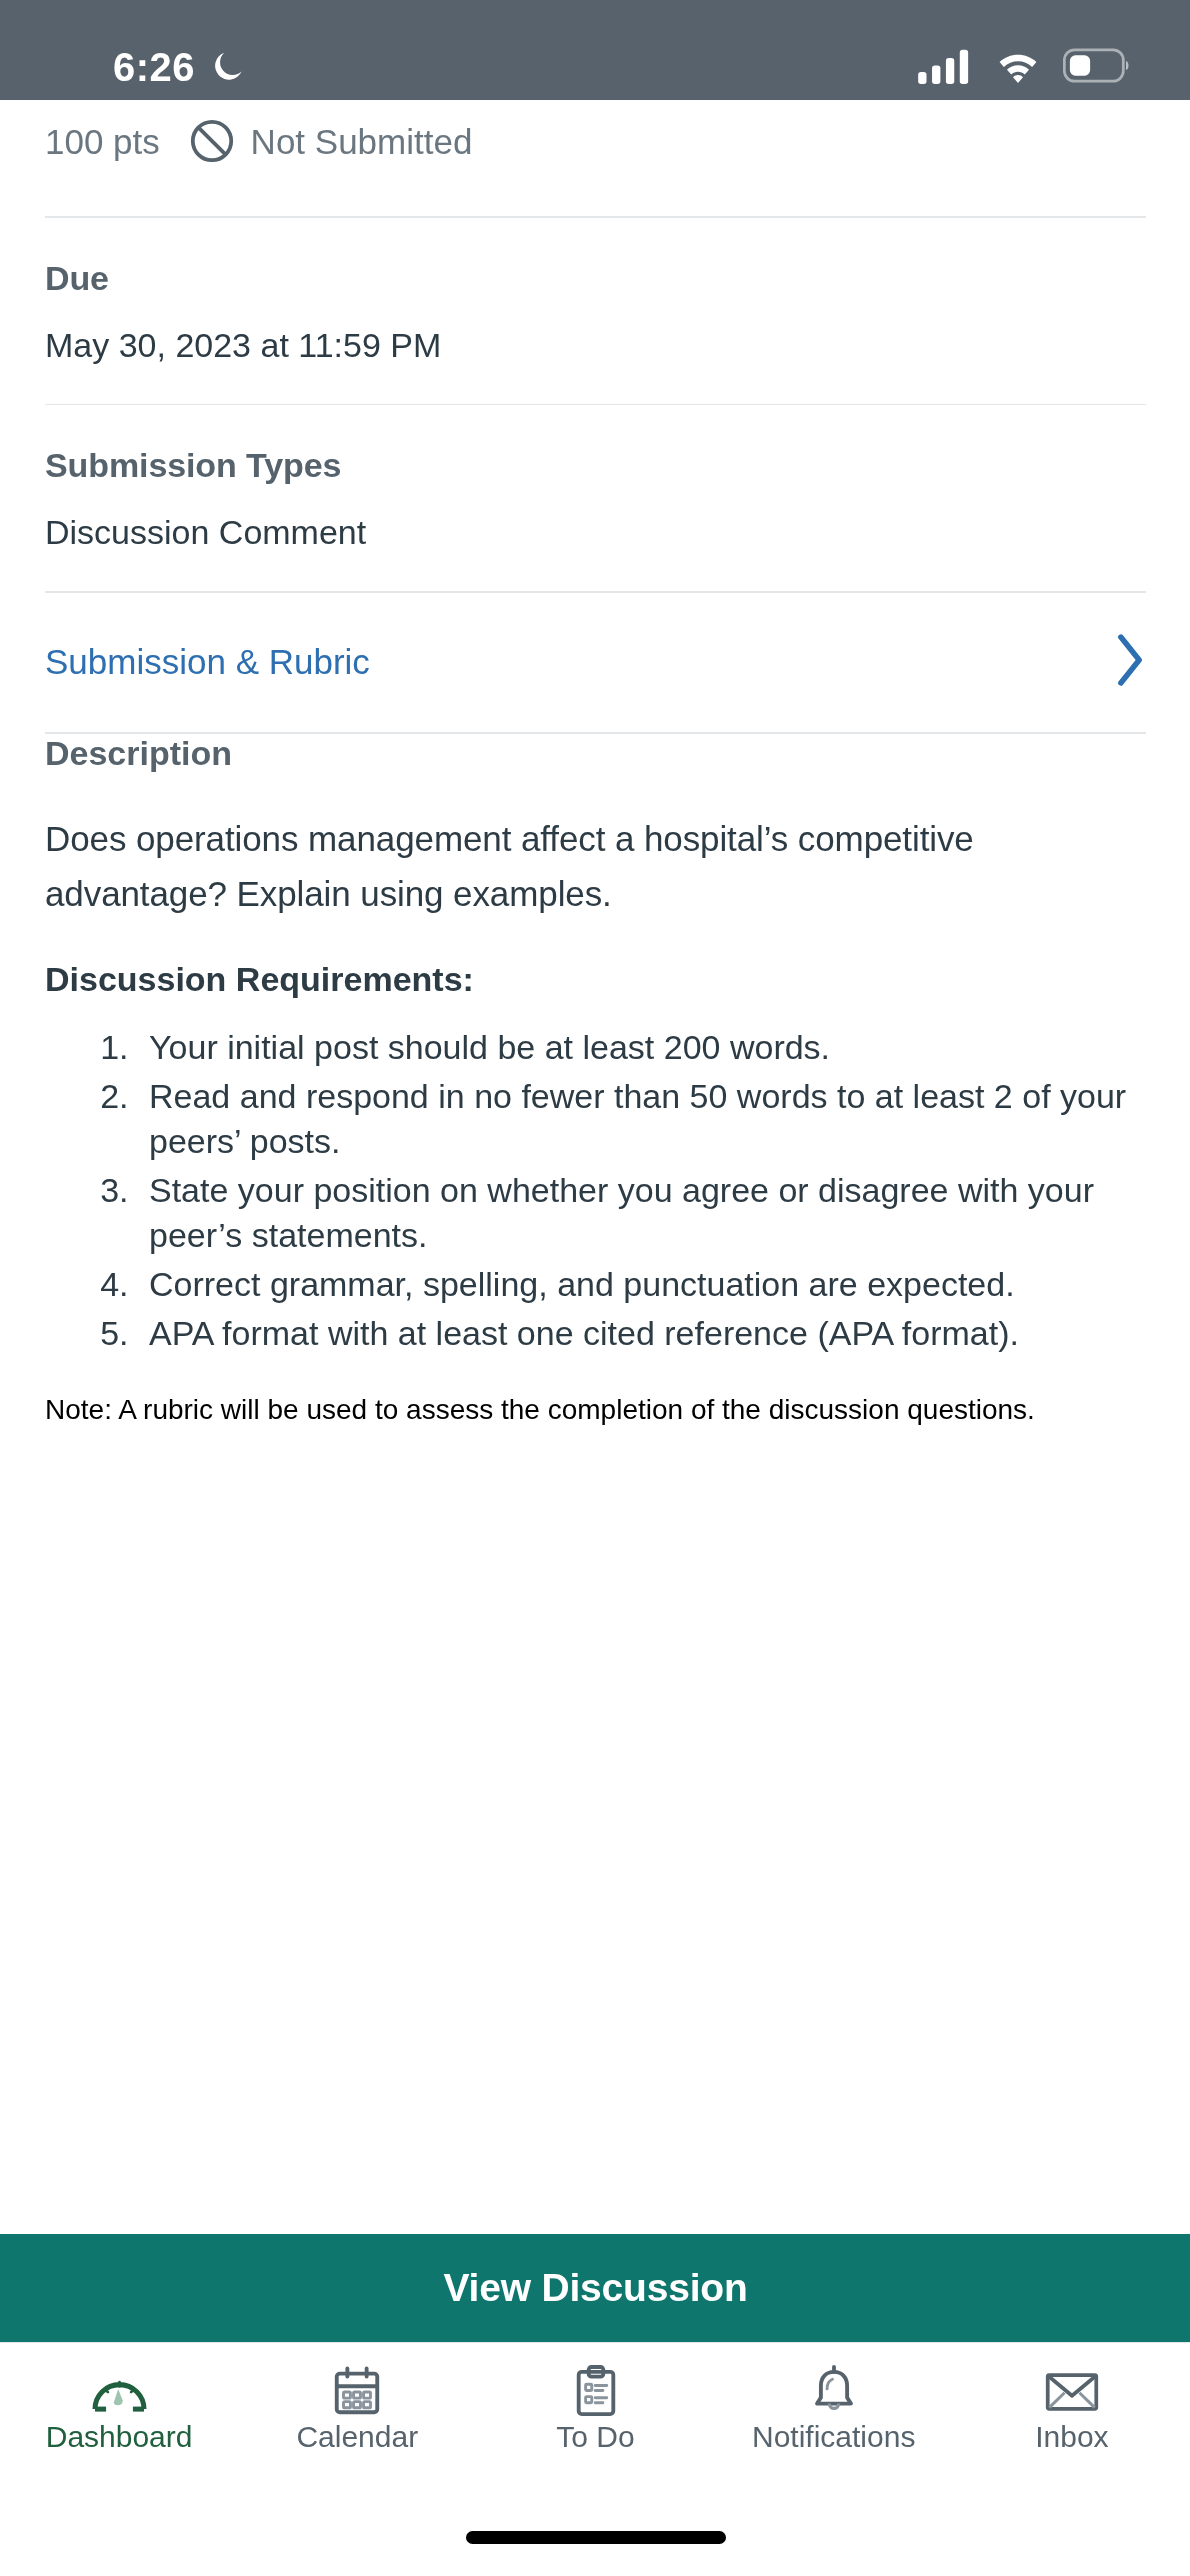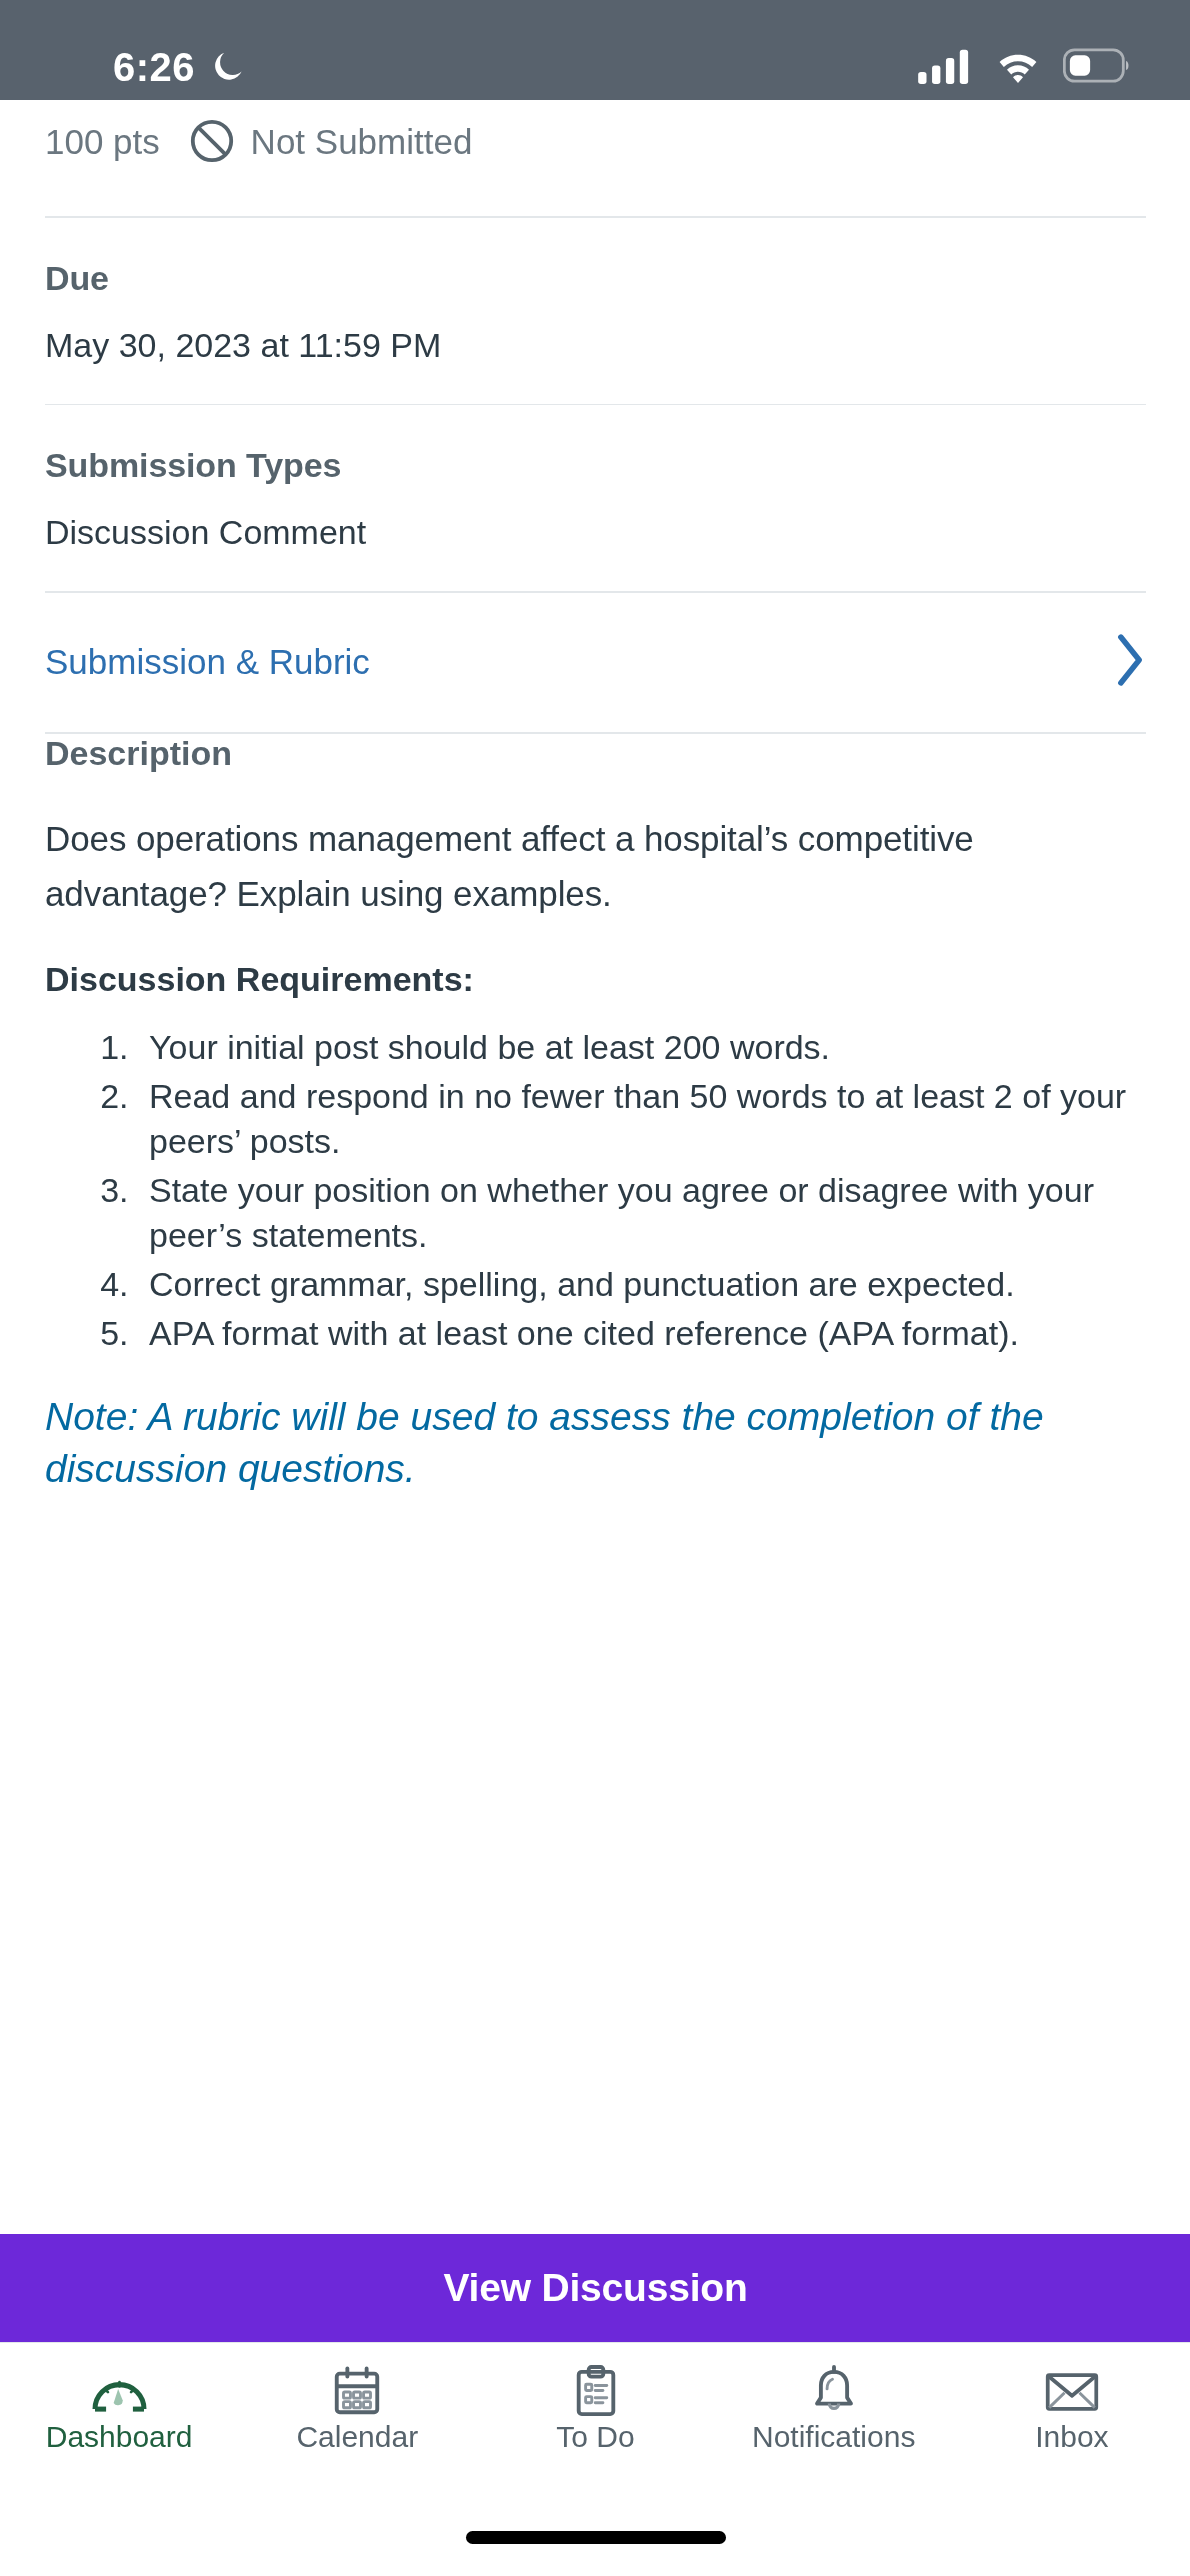--- a/index.html
+++ b/index.html
@@ -89,27 +89,27 @@
   .desc-sub {
     font-size:34px; font-weight:700; color:#2D3B45; margin-bottom:26px;
   }
   ol.req-list {
     margin:0 0 35px 0;
     padding-left:93px;
     font-size:34px; color:#2D3B45; line-height:1.33;
   }
   ol.req-list li { margin-bottom:3.7px; padding-left:11px; }
   .note-para {
-    font-size:39px; color:#0369a1; line-height:1.33;font-style:italic;
+    font-size:28px; color:#000000; line-height:1.33;
   }
 
   
   .action-btn {
     flex:0 0 auto;
-    background:#6d28d9;
+    background:#0f766e;
     height:108px;
     display:flex; align-items:center; justify-content:center;
     color:#ffffff; font-size:39px; font-weight:600;
     letter-spacing:-0.2px;
   }
 
   
   .tabbar {
     flex:0 0 auto;
     background:#ffffff;

